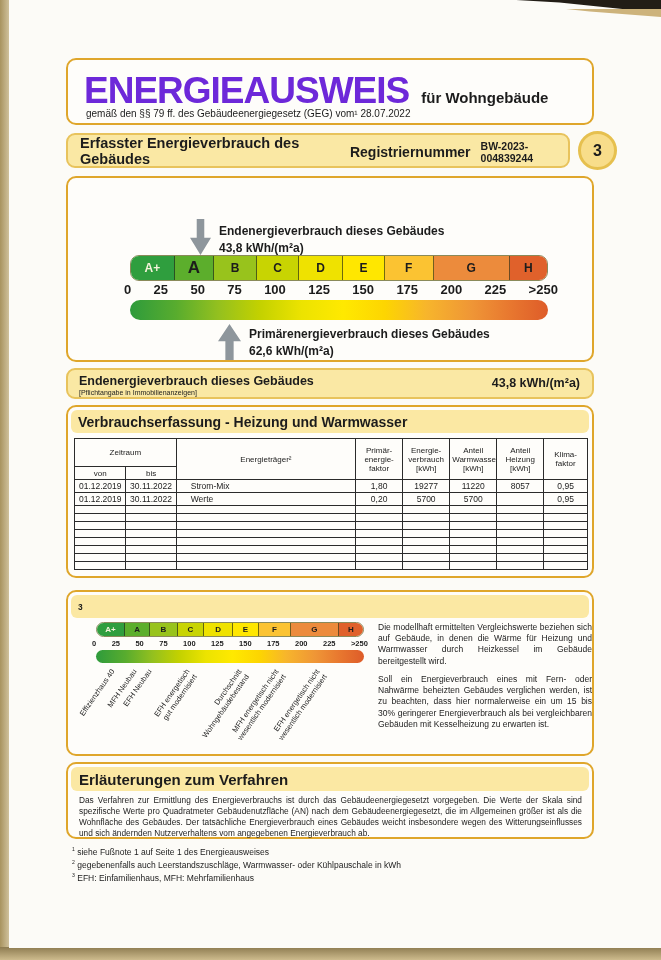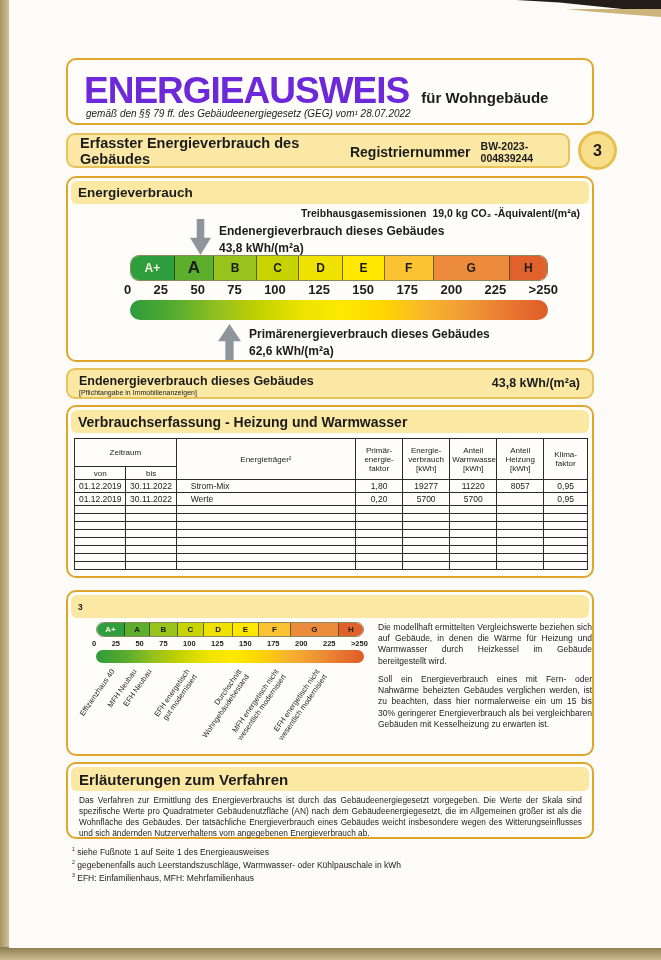--- a/index.html
+++ b/index.html
@@ -40,21 +40,21 @@
     background:#fae8a4;
     border:2px solid #e8c35c;
     border-radius:9px;
   }
   .pre { white-space:pre-line; }
 
   
   .title-row { display:flex; align-items:baseline; gap:12px; padding:10px 0 0 16px; }
   .big-title { font-size:37px; font-weight:900; letter-spacing:-1px; color:#6d28d9; }
   .title-suffix { font-size:15px; font-weight:bold; }
-  .subtitle { font-size:10px; padding:0 0 0 18px; margin-top:-4px;font-style:italic; }
+  .subtitle { font-size:10px; padding:0 0 0 18px; margin-top:-4px; }
 
   
   .banner1-inner { display:flex; align-items:center; height:100%; padding-left:12px; }
   .banner1-label { font-weight:bold; font-size:14.5px; }
   .banner1-reg   { font-weight:bold; font-size:14px; margin-left:14px; margin-top:3px;}
   .banner1-regv  { font-weight:bold; font-size:10.5px; margin-left:10px; margin-top:3px;}
   .page-badge {
     position:absolute; left:578px; top:131px; width:39px; height:39px;
     background:#f8dd8a; border:3px solid #e6c04f; border-radius:50%;
     display:flex; align-items:center; justify-content:center;
@@ -172,27 +172,21 @@
     <span class="banner1-label">Erfasster Energieverbrauch des Gebäudes</span>
     <span class="banner1-reg">Registriernummer</span>
     <span class="banner1-regv">BW-2023-004839244</span>
   </div>
 </div>
 <div class="page-badge">
   <span>3</span>
 </div>
 
 <div class="box" style="left:66px; top:176px; width:528px; height:186px;">
-  <div class="hband">
-    <span>Energieverbrauch</span>
-  </div>
-
-  <div class="ghg">
-    <span>Treibhausgasemissionen</span>&nbsp;&nbsp;<span>19,0 kg CO₂ -Äquivalent/(m²a)</span>
-  </div>
+
 
   <div class="arrow arrow-down" style="left:122px; top:41px;"></div>
   <div class="lbl-b" style="left:151px; top:46px;">Endenergieverbrauch dieses Gebäudes</div>
   <div class="lbl-b" style="left:151px; top:63px;">43,8 kWh/(m²a)</div>
 
   <div class="scalebar scale-main" style="left:62px; top:77px; width:418px; height:26px;">
     <div class="seg">
         <span>A+</span>
       </div>
     <div class="seg">

